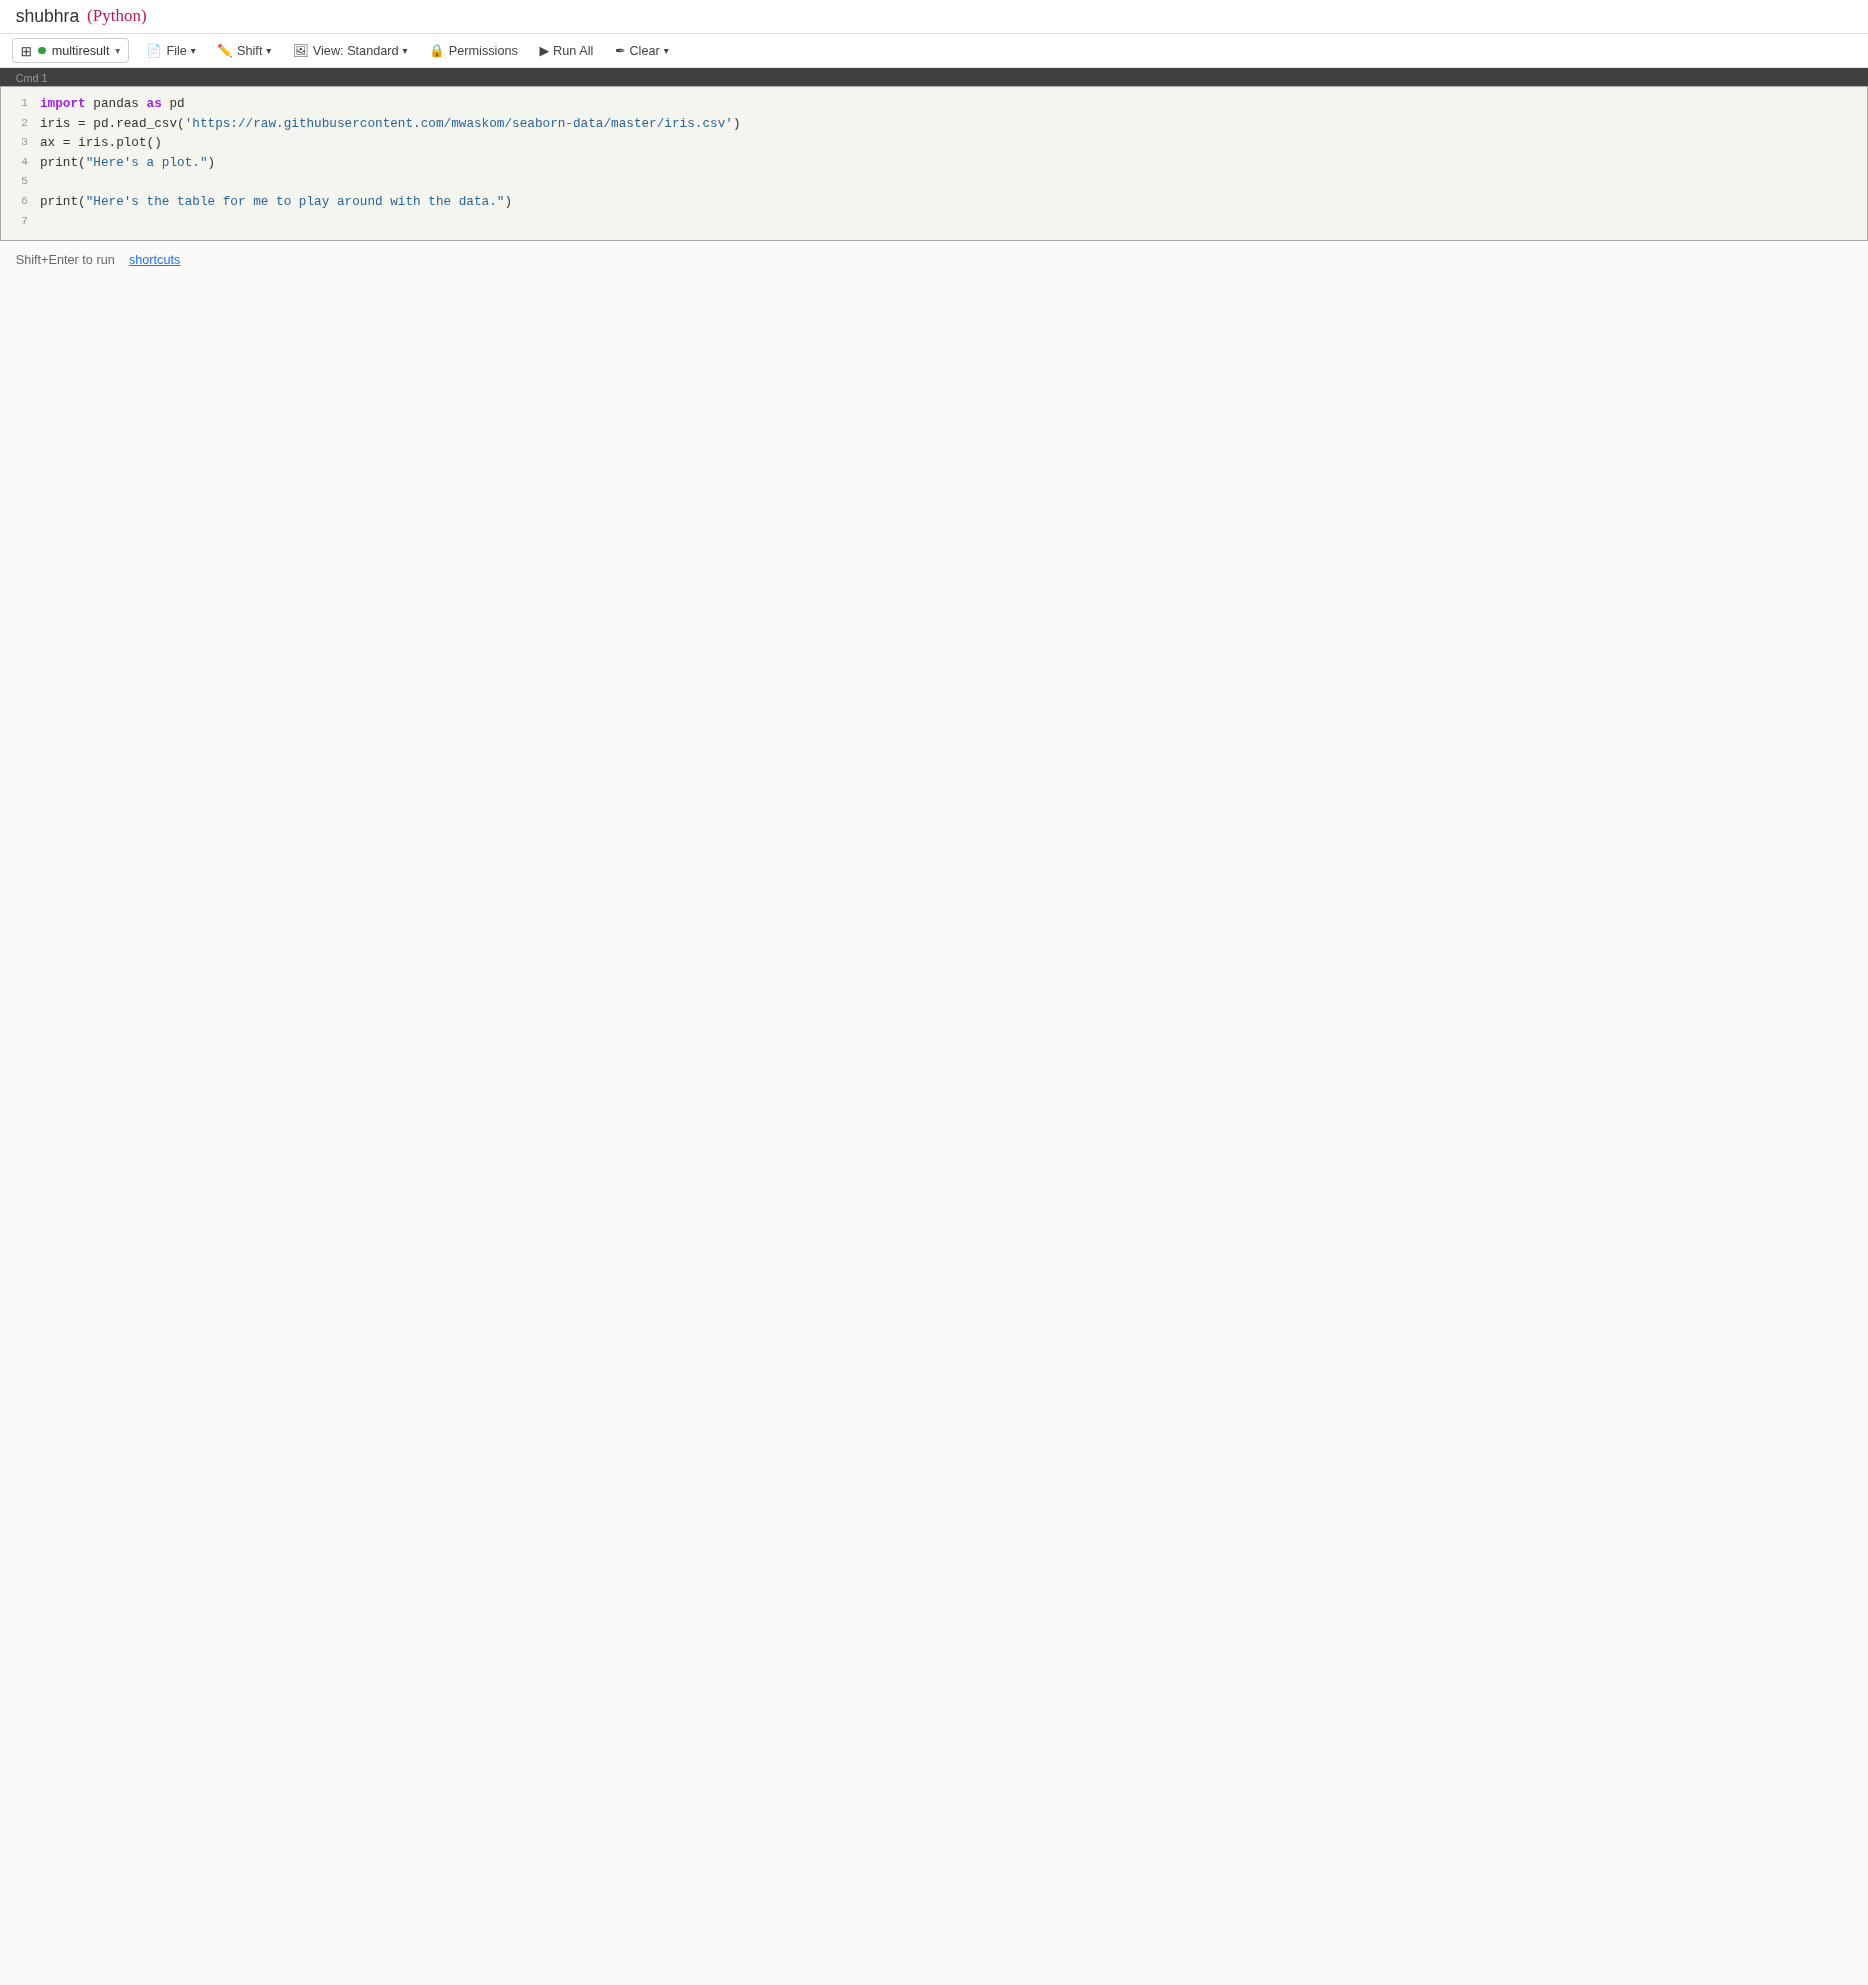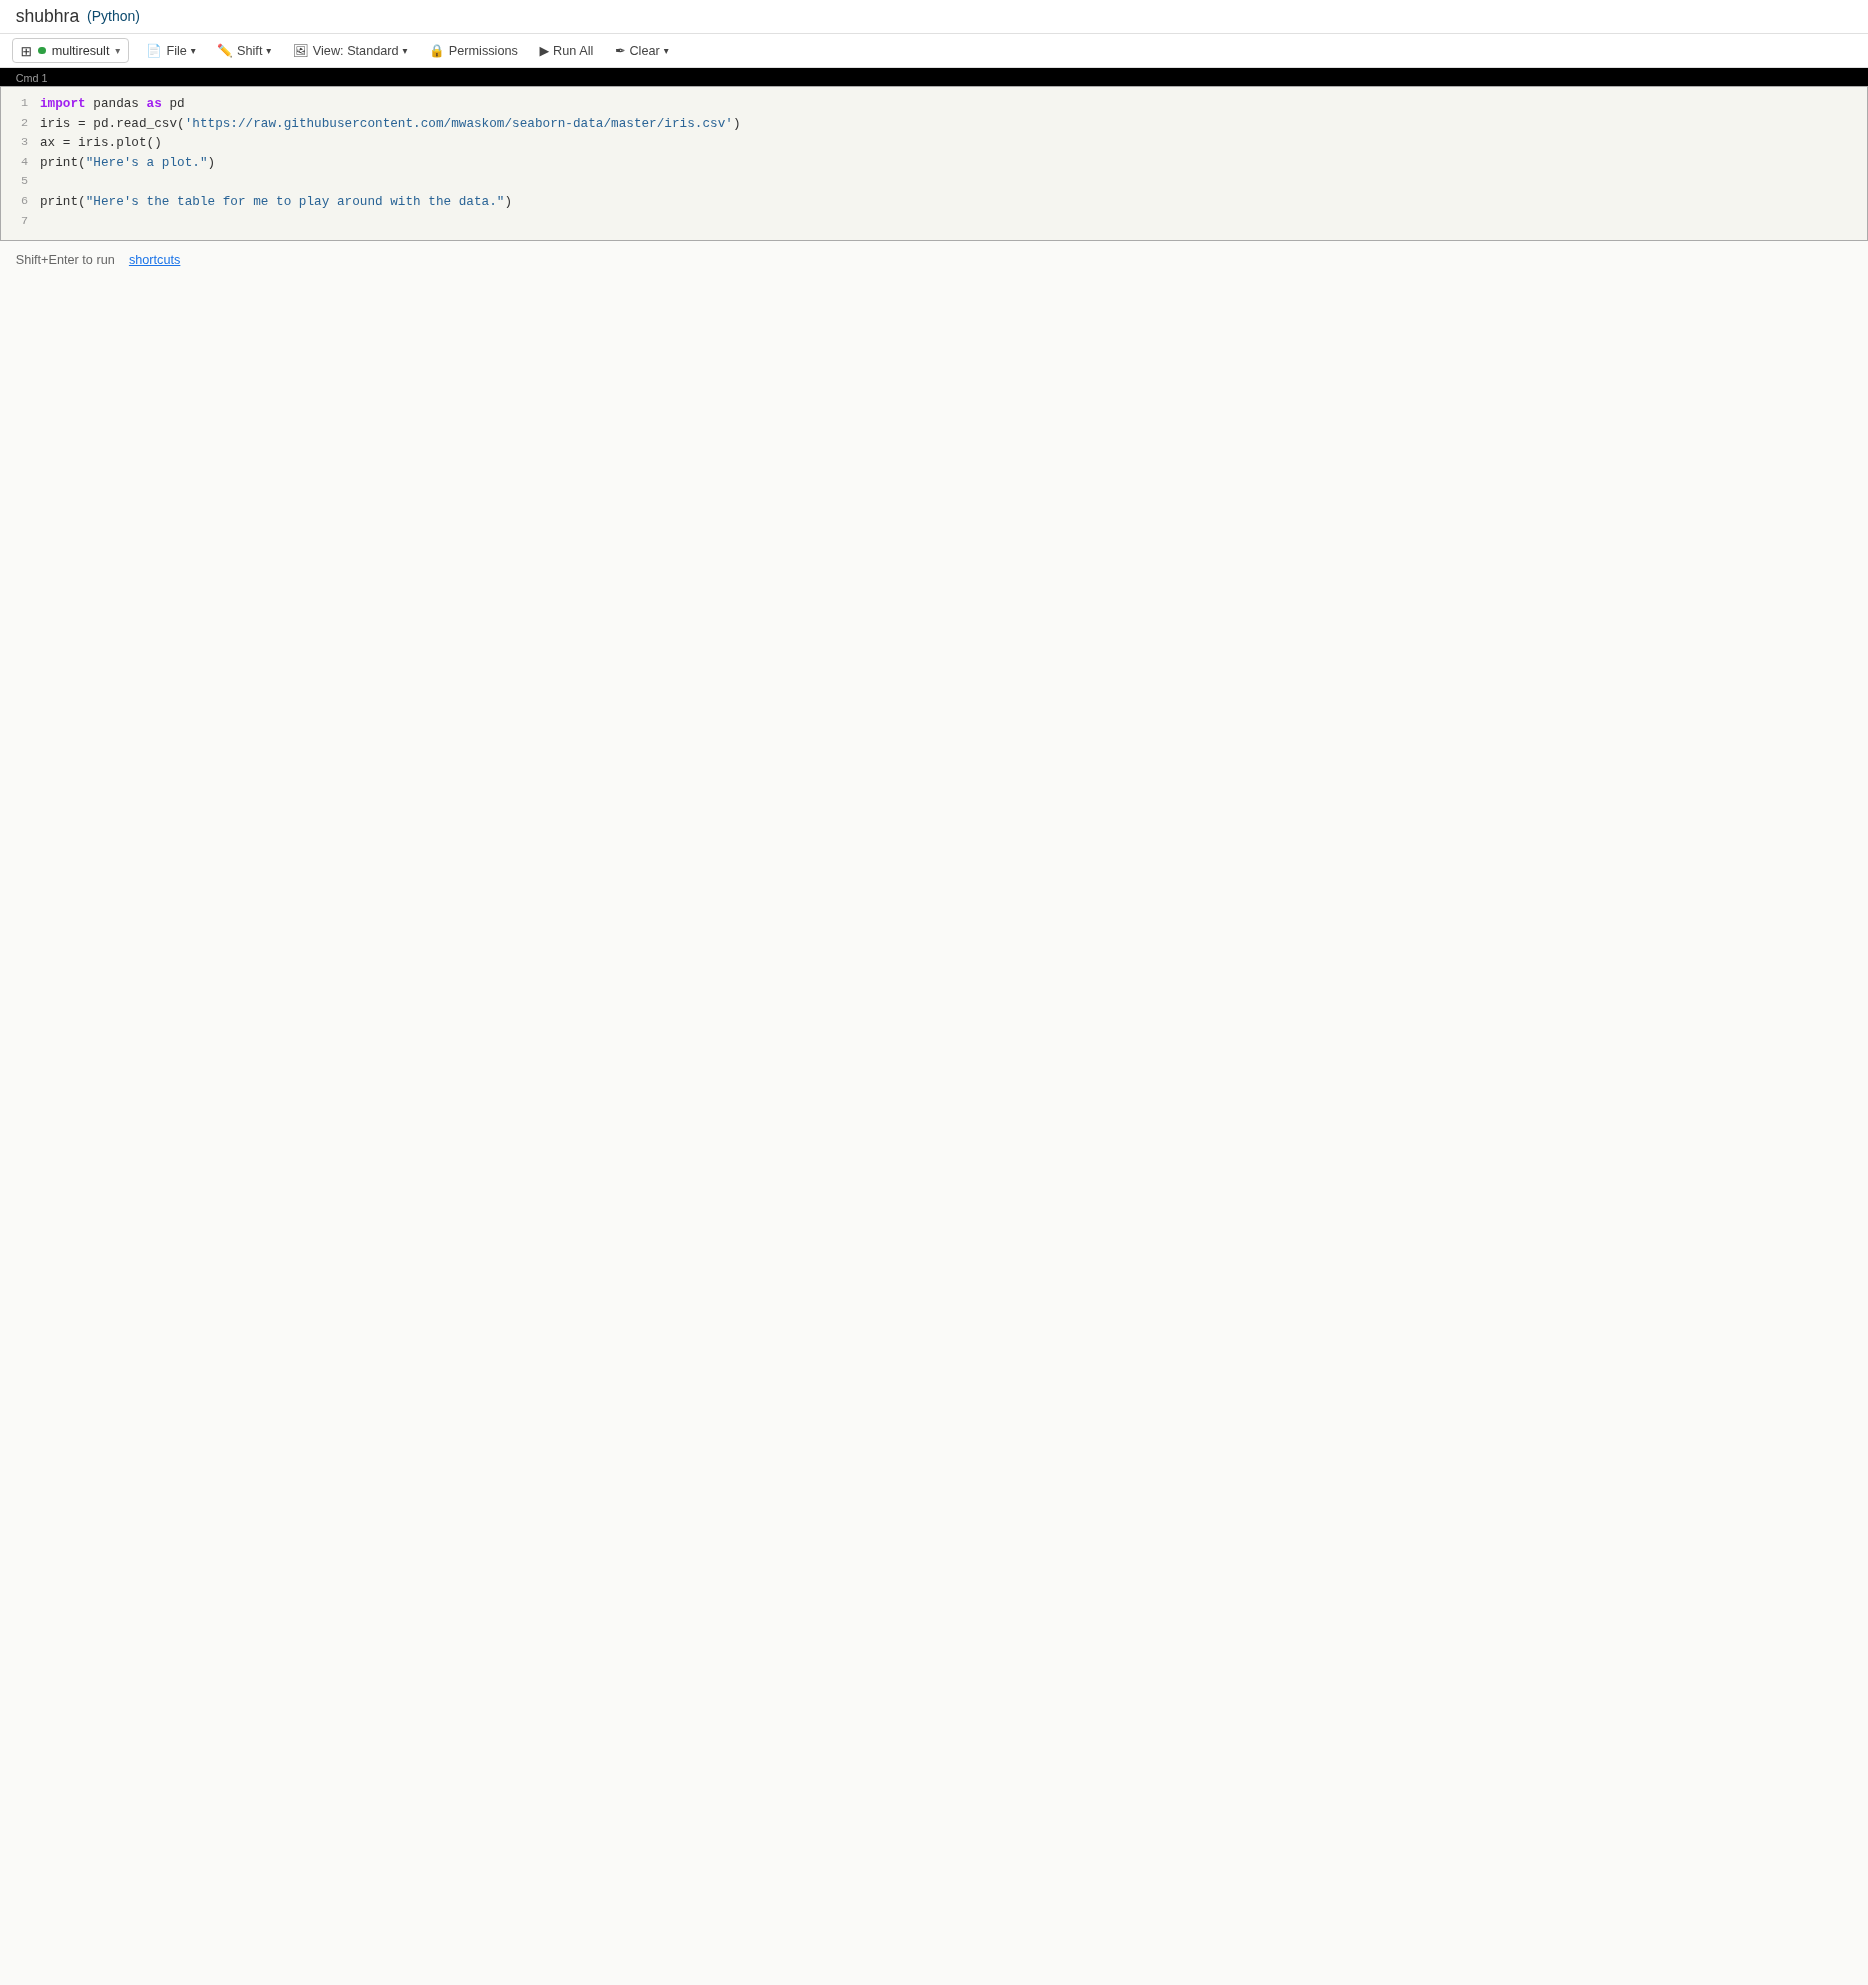--- a/index.html
+++ b/index.html
@@ -17,22 +17,23 @@
       align-items: center;
       gap: 3.9px;
     }
     .app-title {
       font-size: 17.6px;
       font-weight: 400;
       color: #333;
       margin-right: 3.9px;
     }
     .app-lang {
-      font-size: 14px;
-      color: #0c4a6e;
+      font-size: 17px;
+      color: #be185d;
+      font-family: Liberation Serif, serif;
     }
     .toolbar {
       background: #fff;
       border-bottom: 1px solid #e0e0e0;
       padding: 3.9px 11.8px;
       display: flex;
       align-items: center;
       gap: 2px;
     }
     .toolbar-btn {
@@ -66,21 +67,21 @@
       background: #2ea043;
       border-radius: 50%;
       display: inline-block;
     }
     .chevron-down {
       font-size: 9.8px;
       color: #666;
     }
     .cell-area {
       padding: 0 0 0 0;
-      background: #000000;
+      background: #404040;
     }
     .cell-label {
       font-size: 10.8px;
       color: #999;
       padding: 3.9px 15.7px 2px 15.7px;
     }
     .cell-container {
       border: 1px solid #aaa;
       margin: 0 0 0 0;
       background: #fff;

